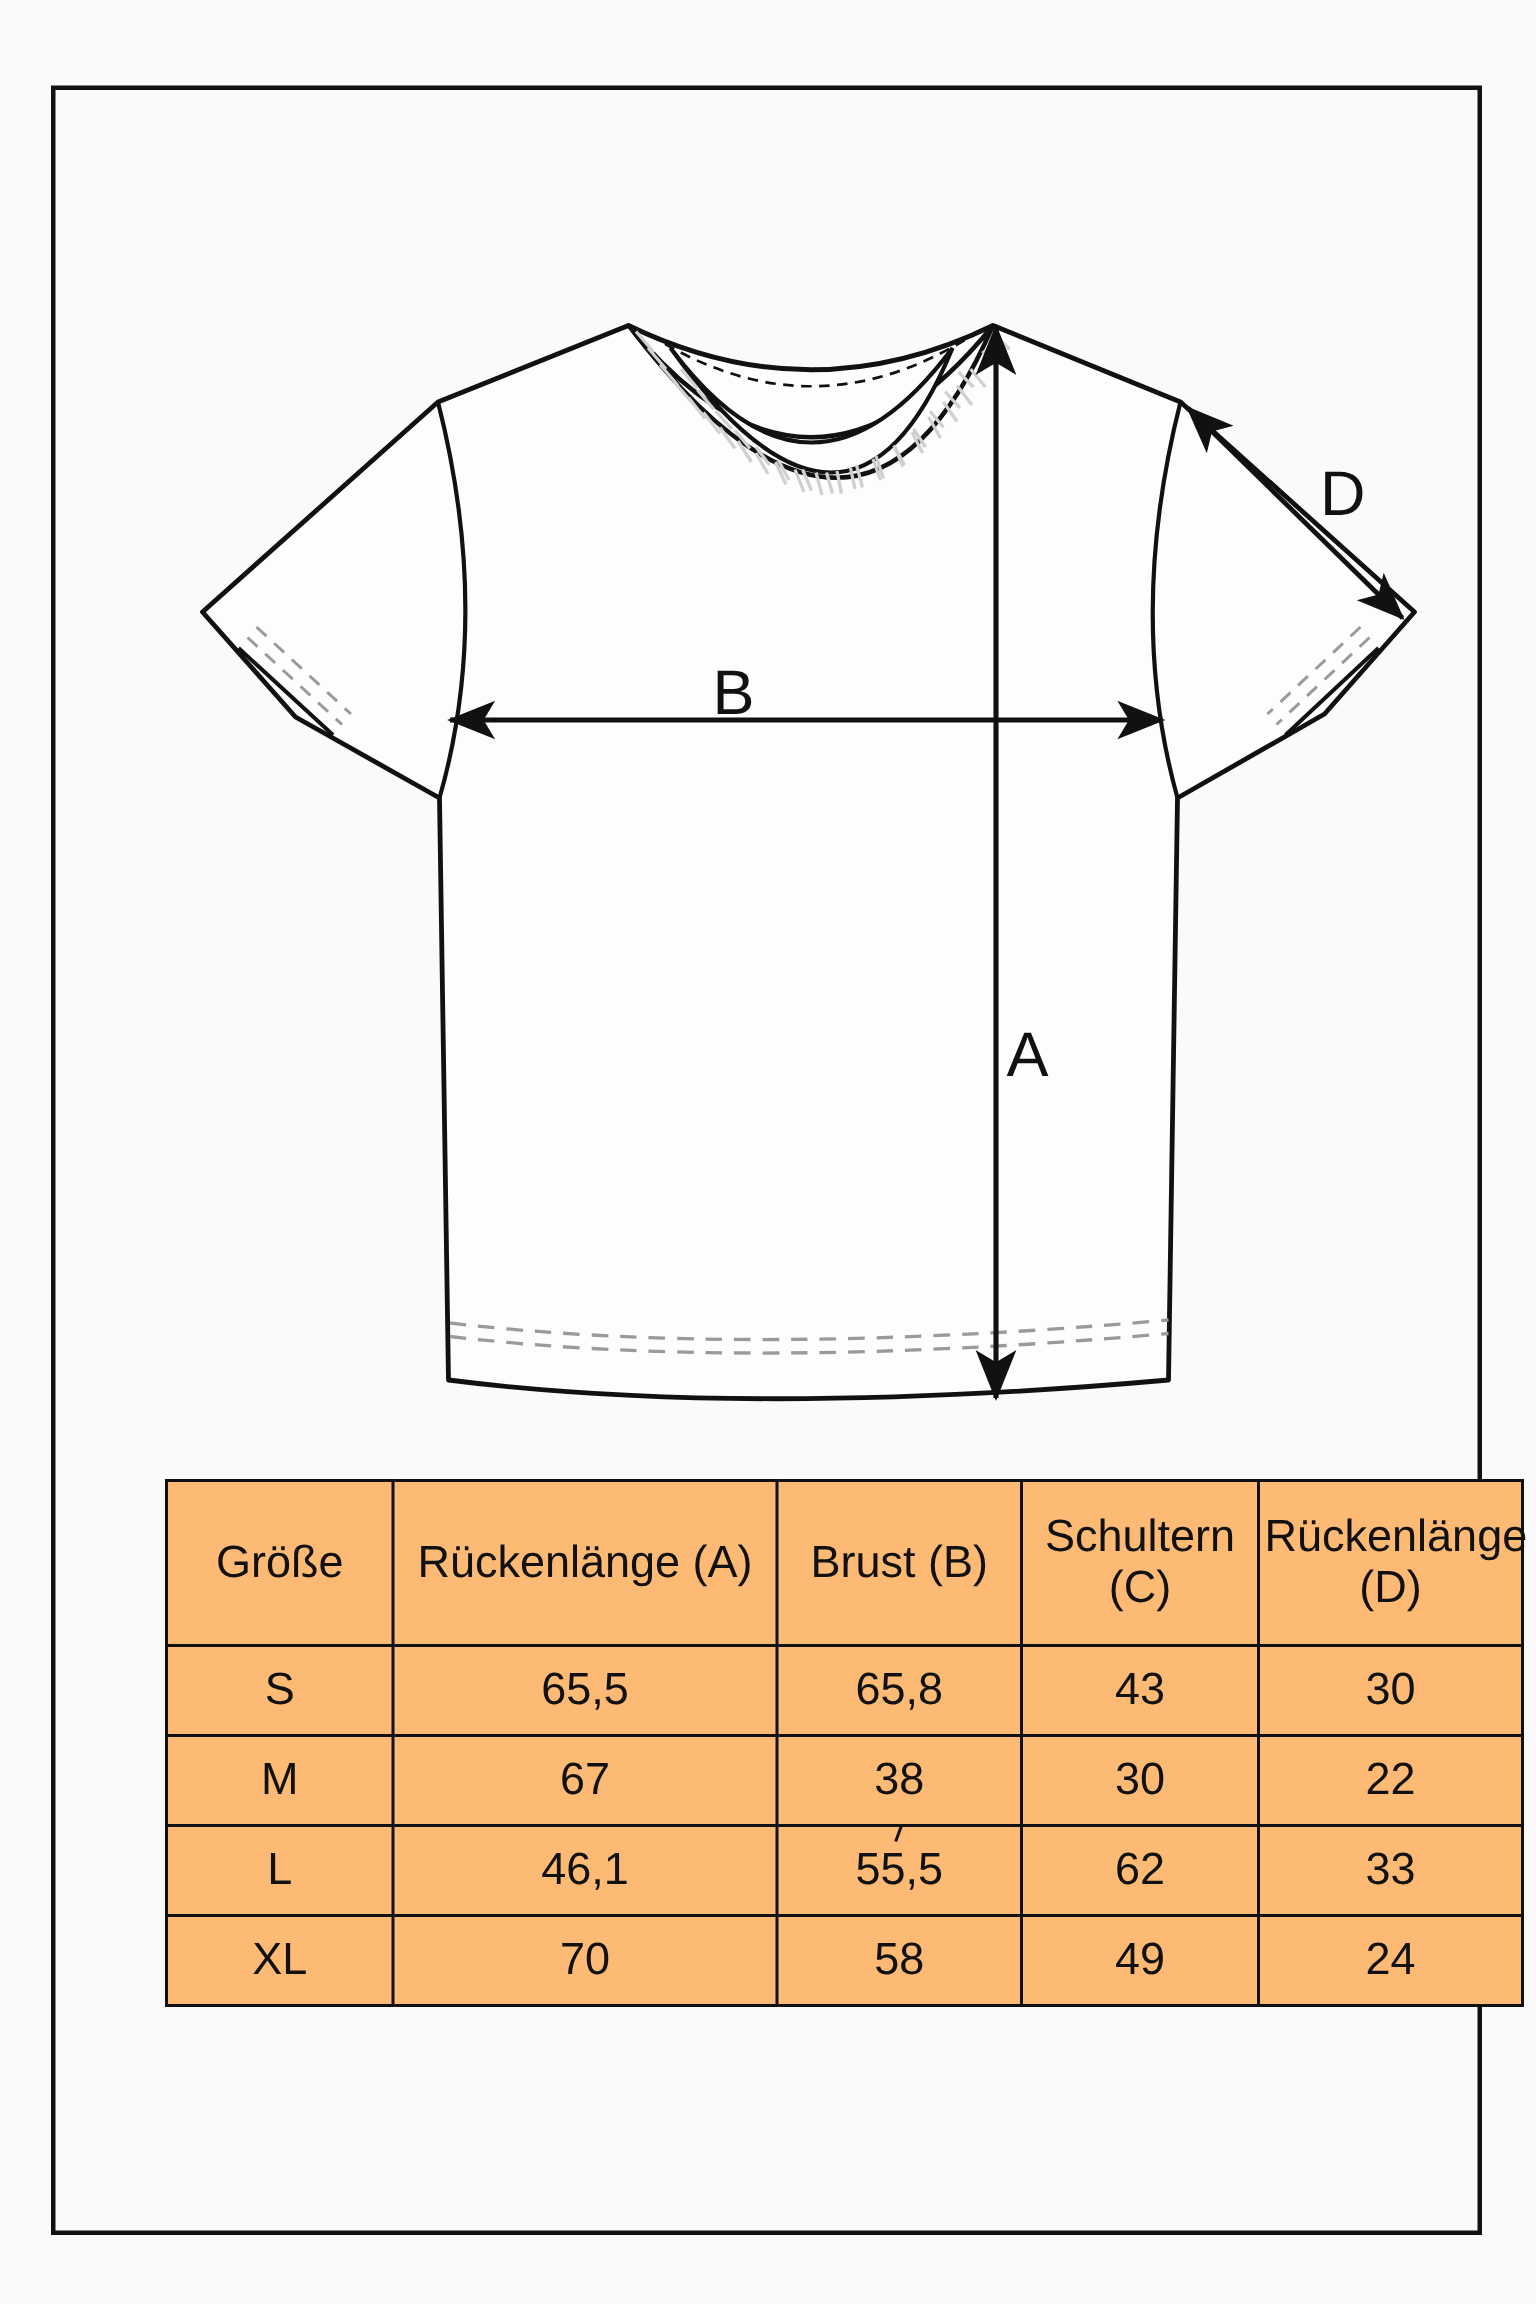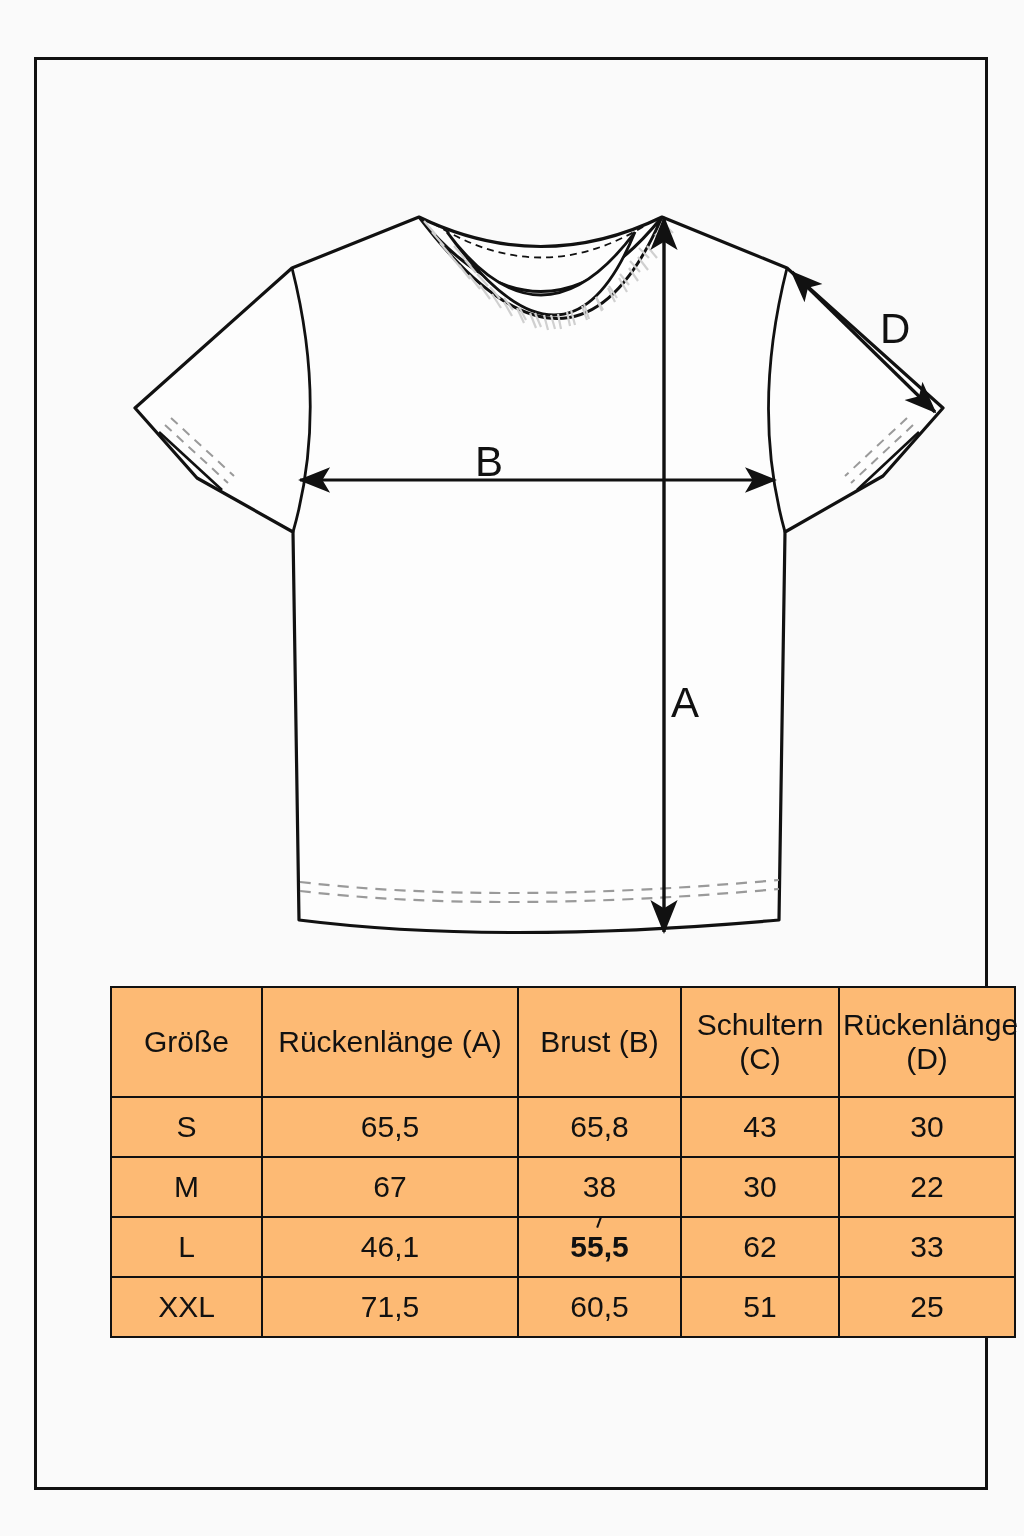--- a/index.html
+++ b/index.html
@@ -82,21 +82,21 @@
   #size-table tbody td {
     height: 58px;
   }
   .col-size   { width: 151px; }
   .col-a      { width: 256px; }
   .col-b      { width: 163px; }
   .col-c      { width: 158px; }
   .col-d      { width: 176px; }
 
   
-  .cell-inner { position: relative; display: inline-block; font-weight: bold; }
+  .cell-inner { position: relative; display: inline-block; }
   .stray-tick {
     position: absolute;
     left: 28px;
     top: -13px;
     width: 2px;
     height: 11px;
     background: #111111;
     transform: rotate(20deg);
   }
 </style>
@@ -256,23 +256,23 @@
           <td>22</td>
         </tr>
         <tr>
           <td>L</td>
           <td>46,1</td>
           <td><span class="cell-inner"><span class="stray-tick"></span><span>55,5</span></span></td>
           <td>62</td>
           <td>33</td>
         </tr>
         <tr>
-          <td>XXL</td>
-          <td>71,5</td>
-          <td>60,5</td>
-          <td>51</td>
-          <td>25</td>
+          <td>XL</td>
+          <td>70</td>
+          <td>58</td>
+          <td>49</td>
+          <td>24</td>
         </tr>
       </tbody>
     </table>
 
   </div>
 </div>
 
 </body></html>

